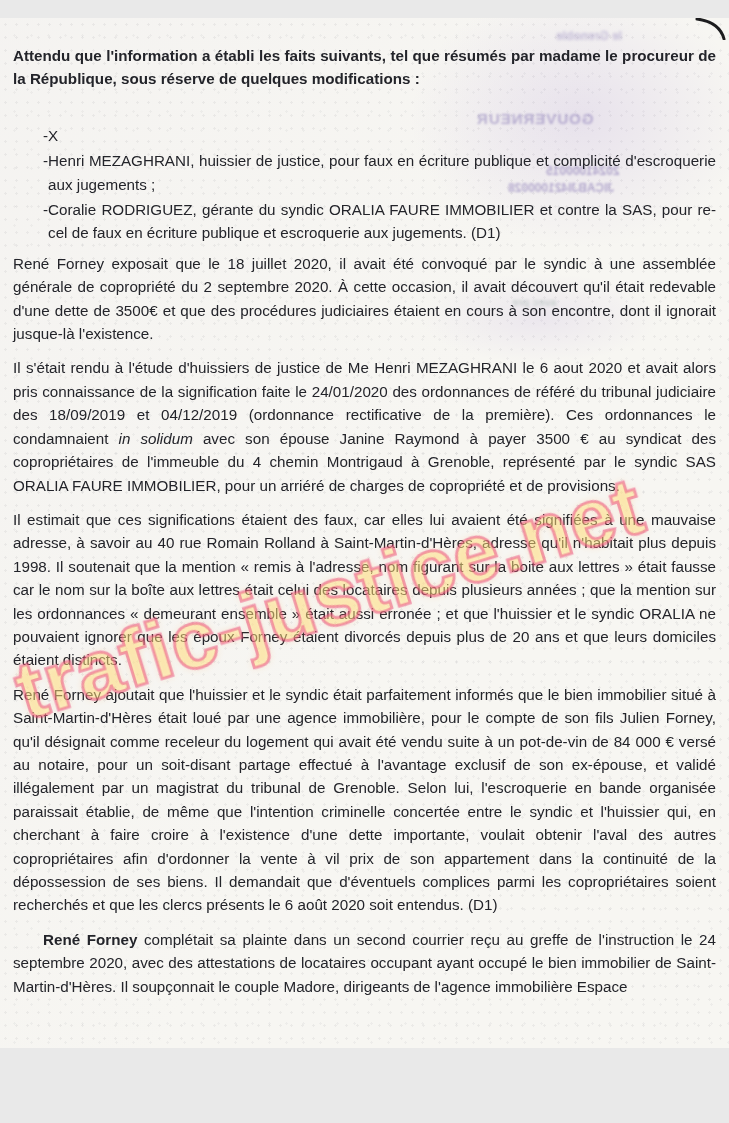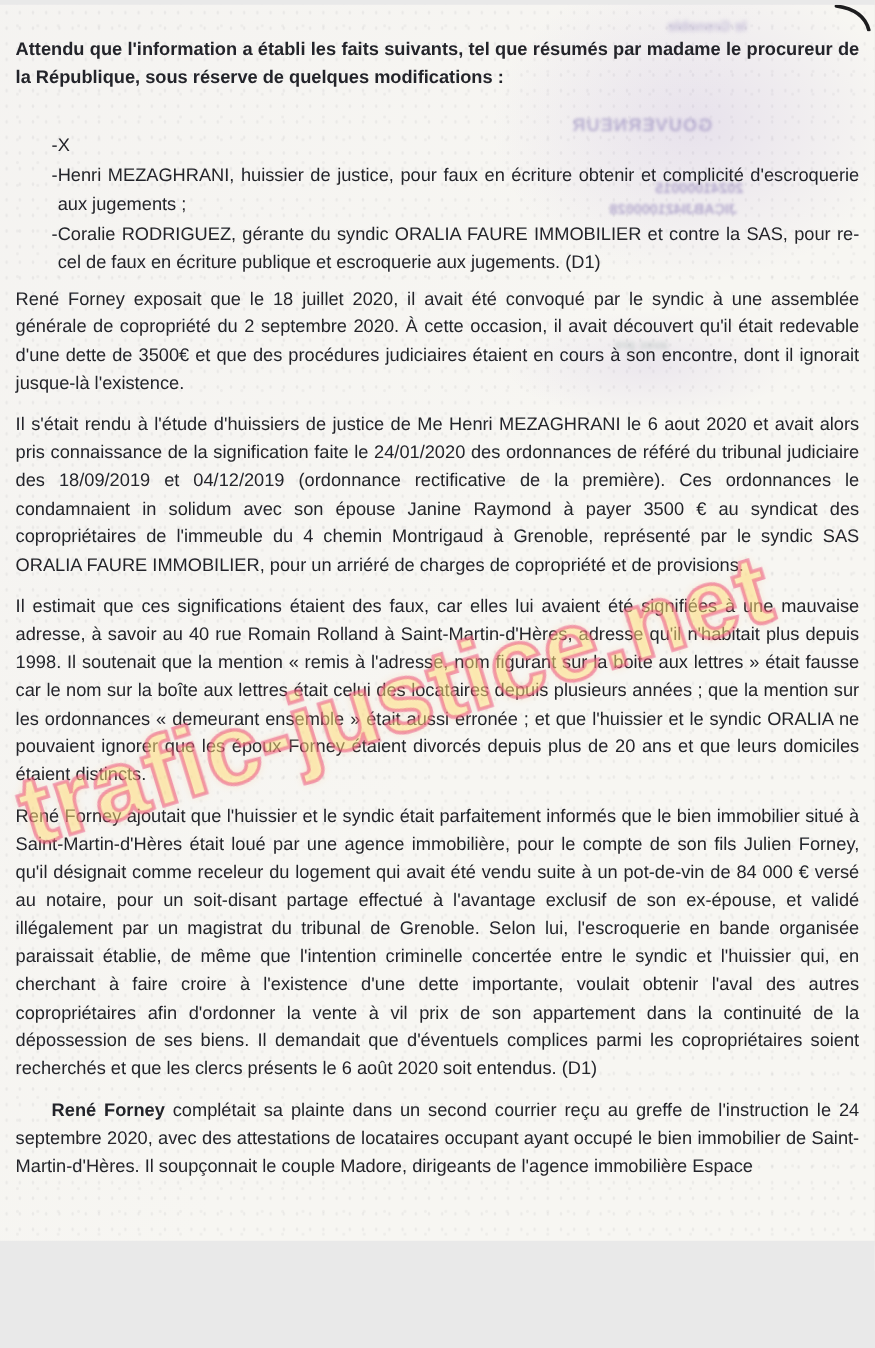--- a/index.html
+++ b/index.html
@@ -1,19 +1,19 @@
 <!DOCTYPE html>
 <html lang="fr"><head>
 <meta charset="utf-8">
 <style>
   html,body{margin:0;padding:0;background:#e9e9e9;}
   .page{
     position:relative;
     width:729px;height:1030px;
-    margin:4px auto;
+    margin:18px auto;
     overflow:hidden;
     background-color:#f7f6f2;
     background-image:
       radial-gradient(rgba(70,70,85,.07) 1px, transparent 1.3px),
       radial-gradient(rgba(70,70,85,.05) 1px, transparent 1.3px),
       linear-gradient(115deg, rgba(200,190,220,.05), rgba(255,255,255,0) 55%);
     background-size:11px 13px,17px 19px,100% 100%;
     background-position:0 0,6px 8px,0 0;
     font-family:"Liberation Sans","DejaVu Sans",sans-serif;
     color:#23242a;
@@ -48,21 +48,21 @@
     z-index:2;
   }
   .doc p{margin:0 0 11px 0;}
   .heading{font-weight:bold;margin-bottom:33px !important;}
   .indent{text-indent:30px;}
   .list{margin:0 0 7px 0;}
   .list-row{display:flex;margin-bottom:2px;}
   .dash{flex:0 0 33px;padding-left:30px;box-sizing:border-box;}
   .li-text{flex:1;text-align:justify;}
   .b{font-weight:bold;}
-  .i{}
+  .i{font-style:italic;}
   
   .watermark{
     position:absolute;left:6px;top:636px;
     transform:rotate(-17deg);
     transform-origin:0 0;
     font-size:82px;font-weight:bold;line-height:1;
     white-space:nowrap;letter-spacing:1px;
     z-index:3;pointer-events:none;
     color:rgba(255,241,140,.40);
     -webkit-text-stroke:3px rgba(235,75,125,.52);
@@ -105,21 +105,21 @@
     <p class="heading">Attendu que l'information a établi les faits suivants, tel que résumés par madame le procureur de la République, sous réserve de quelques modifications :</p>
 
 
     <div class="list">
       <div class="list-row">
         <span class="dash">-</span>
         <span class="li-text">X</span>
       </div>
       <div class="list-row">
         <span class="dash">-</span>
-        <span class="li-text">Henri MEZAGHRANI, huissier de justice, pour faux en écriture obtenir et complicité d'escroquerie aux jugements ;</span>
+        <span class="li-text">Henri MEZAGHRANI, huissier de justice, pour faux en écriture publique et complicité d'escroquerie aux jugements ;</span>
       </div>
       <div class="list-row">
         <span class="dash">-</span>
         <span class="li-text">Coralie RODRIGUEZ, gérante du syndic ORALIA FAURE IMMOBILIER et contre la SAS, pour re-cel de faux en écriture publique et escroquerie aux jugements. (D1)</span>
       </div>
     </div>
 
     <p>René Forney exposait que le 18 juillet 2020, il avait été convoqué par le syndic à une assemblée générale de copropriété du 2 septembre 2020. À cette occasion, il avait découvert qu'il était redevable d'une dette de 3500€ et que des procédures judiciaires étaient en cours à son encontre, dont il ignorait jusque-là l'existence.</p>
 
     <p><span>Il s'était rendu à l'étude d'huissiers de justice de Me Henri MEZAGHRANI le 6 aout 2020 et avait alors pris connaissance de la signification faite le 24/01/2020 des ordonnances de référé du tribunal judiciaire des 18/09/2019 et 04/12/2019 (ordonnance rectificative de la première). Ces ordonnances le condamnaient </span><span class="i">in solidum</span><span> avec son épouse Janine Raymond à payer 3500 € au syndicat des copropriétaires de l'immeuble du 4 chemin Montrigaud à Grenoble, représenté par le syndic SAS ORALIA FAURE IMMOBILIER, pour un arriéré de charges de copropriété et de provisions.</span></p>

